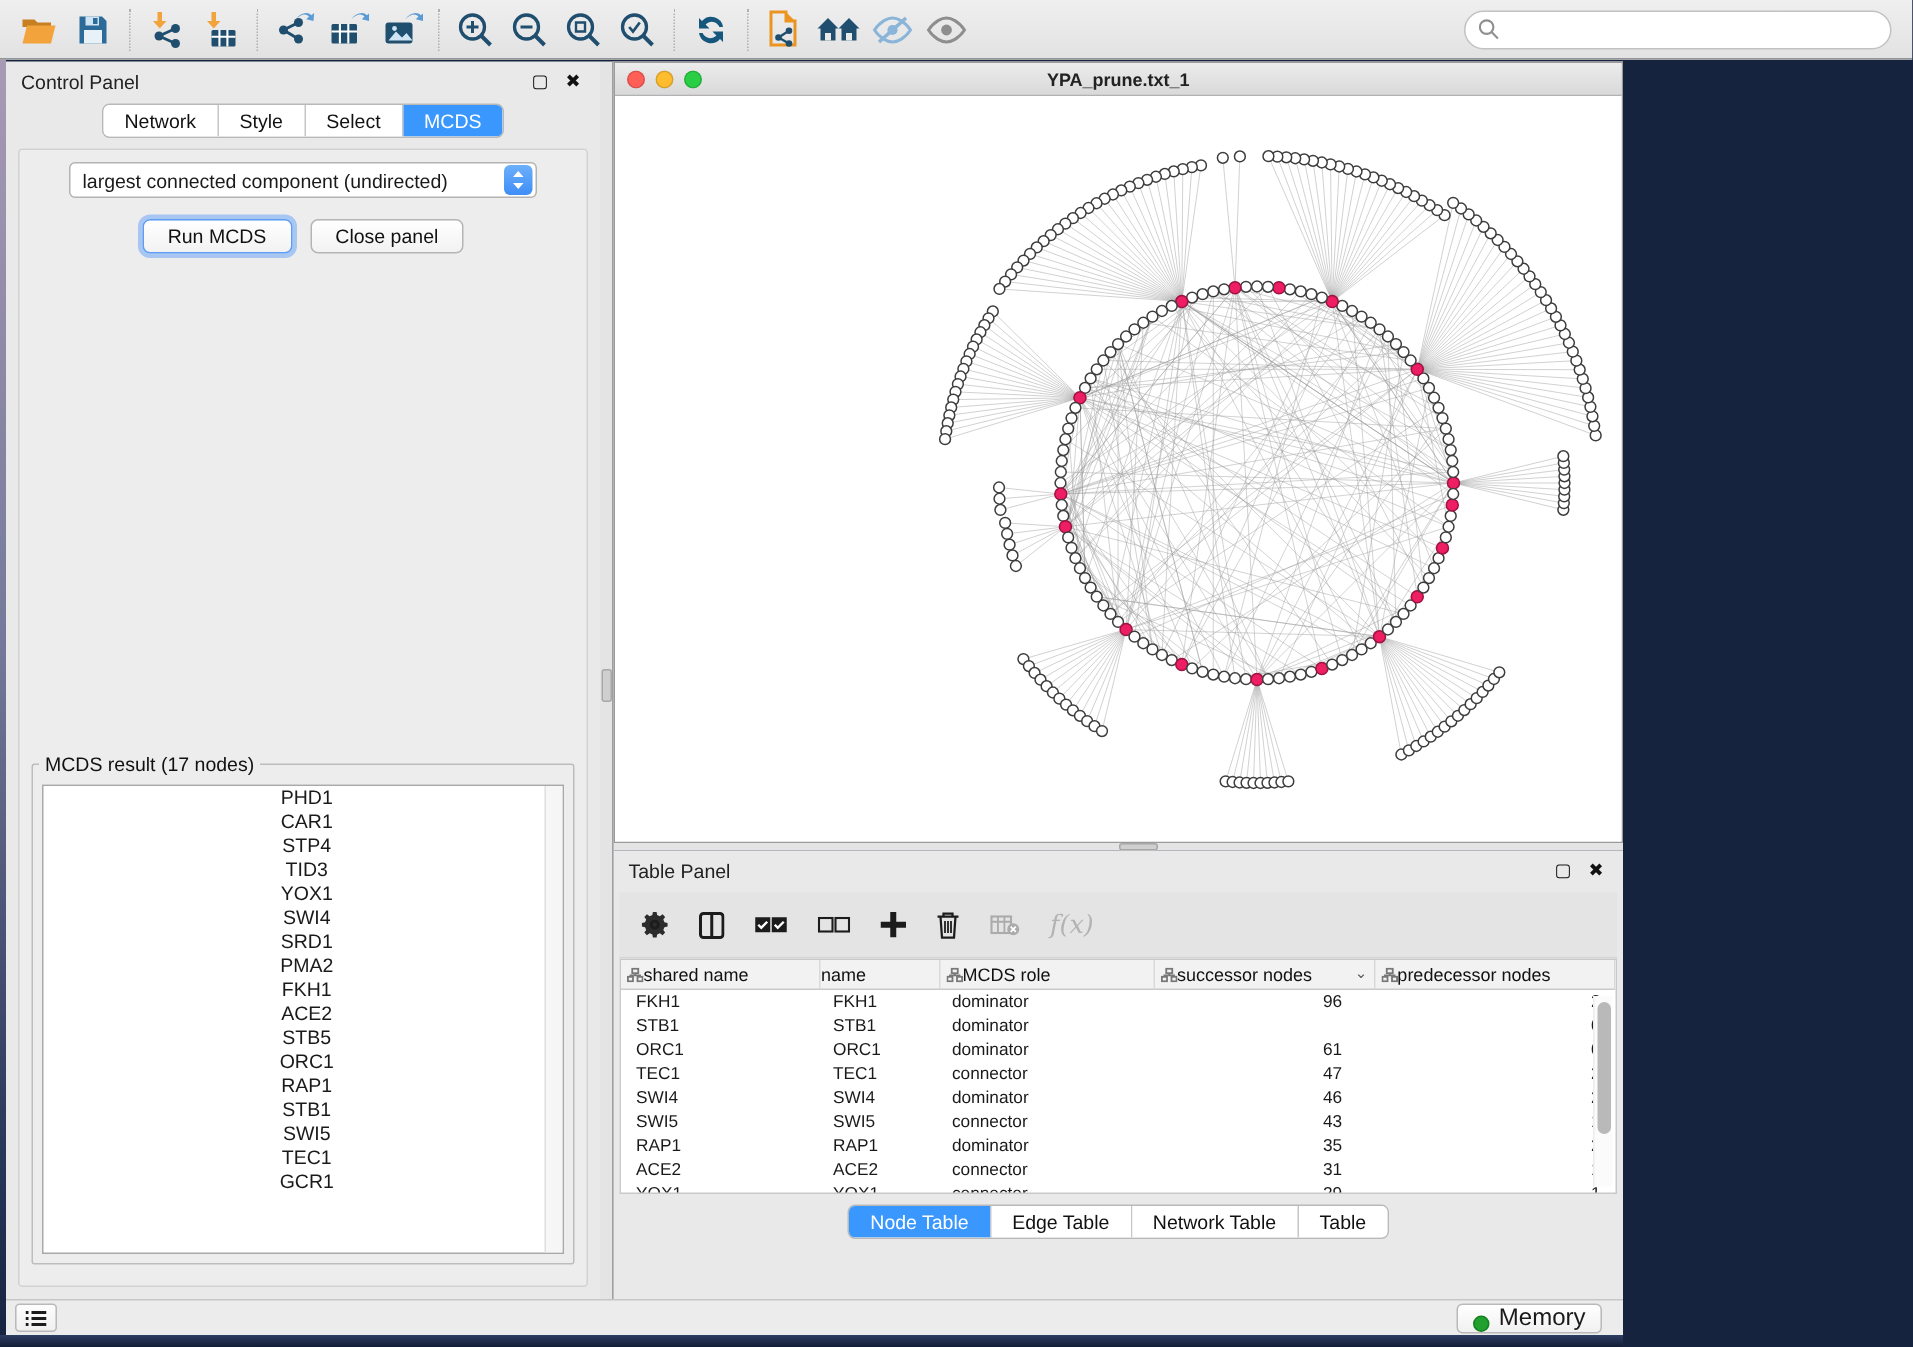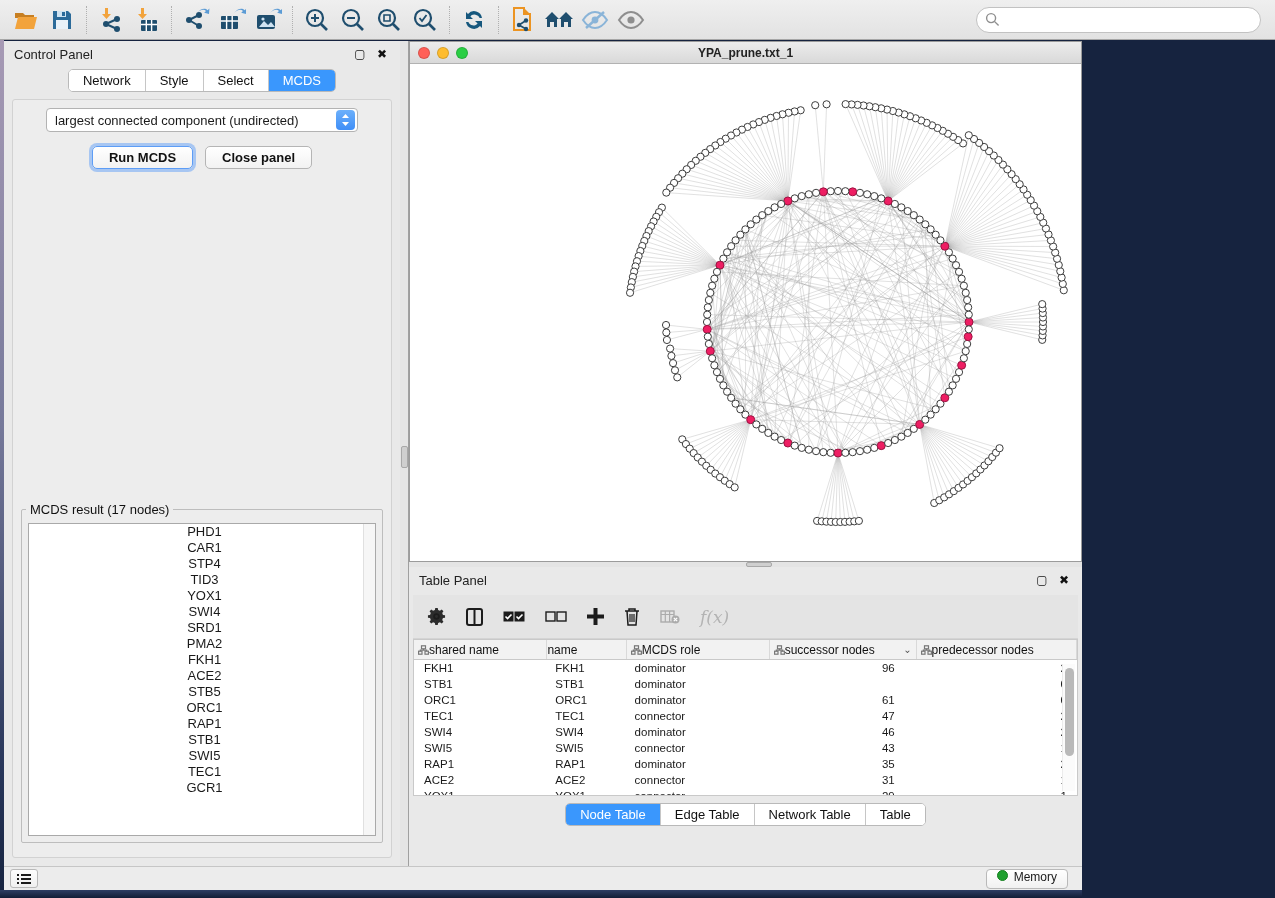--- a/index.html
+++ b/index.html
@@ -28,21 +28,21 @@
   .seg .tab { padding:3px 14px; font-size:13px; background:#fff; border-right:1px solid #c6c6c6; color:#111; }
   .seg .tab:last-child { border-right:none; }
   .seg .tab.active { background:#3a97fd; color:#fff; }
   #cp-body { position:absolute; left:8px; right:8px; top:58px; bottom:8px; background:#ededed; border:1px solid #d2d2d2; border-radius:3px; }
   #opt-label { text-align:center; margin-top:18px; font-size:13px; }
   #criterion { margin:8px auto 0; width:312px; height:24px; background:#fff; border:1px solid #b3b3b3; border-radius:4px; display:flex; align-items:center; }
   #criterion .val { flex:1; padding:0 8px; font-size:13px; white-space:nowrap; }
   #criterion .stepper { width:19px; height:20px; margin-right:2px; background:linear-gradient(#6cb0fb,#3f8ef7); border-radius:4px; display:flex; flex-direction:column; align-items:center; justify-content:center; color:#fff; }
   #criterion .stepper svg { display:block; }
   #cp-buttons { display:flex; justify-content:center; gap:12px; margin-top:14px; }
-  .mac-btn { background:linear-gradient(#ffffff,#f2f2f2); border:1px solid #b5b5b5; border-radius:5px; padding:3px 16px; font-size:13px; color:#111;font-weight:bold; }
+  .mac-btn { background:linear-gradient(#ffffff,#f2f2f2); border:1px solid #b5b5b5; border-radius:5px; padding:3px 16px; font-size:13px; color:#111; }
   .mac-btn.focused { border:1px solid #5d9df6; box-shadow:0 0 0 3px rgba(110,165,245,.55); }
   #mcds-fieldset { position:absolute; left:8px; right:8px; top:402px; bottom:14px; border:1px solid #bdbdbd; border-radius:2px; }
   #mcds-fieldset legend { font-size:13px; padding:0 4px; margin-left:4px; color:#111; }
   #mcds-list { position:absolute; left:6px; right:6px; top:6px; bottom:6px; background:#fff; border:1px solid #a9a9a9; overflow:hidden; }
   #mcds-scroll { position:absolute; right:0; top:0; bottom:0; width:12px; background:#f6f6f6; border-left:1px solid #e0e0e0; }
   .mcds-item { font-size:13px; line-height:16px; padding-left:5px;text-align:center; }
 
   
   #vsplit { position:absolute; left:400px; top:41px; width:9px; bottom:32px; background:#e4e4e4; border-right:1px solid #9f9f9f; }
   #vsplit .grip { position:absolute; left:1px; top:405px; width:7px; height:22px; background:#cfcfcf; border:1px solid #a8a8a8; border-radius:2px; }
@@ -71,21 +71,21 @@
   .th .caret { position:absolute; right:4px; color:#555; font-size:10px; }
   .tr { display:flex; height:16px; }
   .td { font-size:11.5px; line-height:16px; white-space:nowrap; overflow:hidden; }
   #tbl-vscroll { position:absolute; right:2px; top:24px; bottom:4px; width:13px; background:#fbfbfb; border-left:1px solid #ececec; }
   #tbl-vscroll .thumb { position:absolute; left:2px; top:4px; width:9px; height:88px; background:#b9b9b9; border-radius:5px; }
   #tp-tabs { position:absolute; left:0; right:0; bottom:40px; display:flex; justify-content:center; }
 
   
   #status-bar { position:absolute; left:4px; right:0; bottom:8px; height:24px; background:#ececec; border-top:1px solid #c6c6c6; display:flex; align-items:center; padding:0 6px; }
   #list-btn { width:28px; height:19px; background:linear-gradient(#fdfdfd,#f0f0f0); border:1px solid #b9b9b9; border-radius:3px; display:flex; align-items:center; justify-content:center; }
-  #memory-btn { margin-left:auto; margin-right:8px; height:20px; background:linear-gradient(#ffffff,#f1f1f1); border:1px solid #b9b9b9; border-radius:4px; display:flex; align-items:flex-start; padding:0 10px; gap:6px; font-size:12px; }
+  #memory-btn { margin-left:auto; margin-right:8px; height:20px; background:linear-gradient(#ffffff,#f1f1f1); border:1px solid #b9b9b9; border-radius:4px; display:flex; align-items:flex-end; padding:0 10px; gap:6px; font-size:16px; }
   #memory-dot { width:11px; height:11px; border-radius:50%; background:#1fa02f; border:1px solid #15801f; }
 </style>
 </head>
 <body>
 
 <div id="window">
   <div id="wall-left"></div>
   <div id="wall-bottom"></div>
 
   <div id="toolbar">

